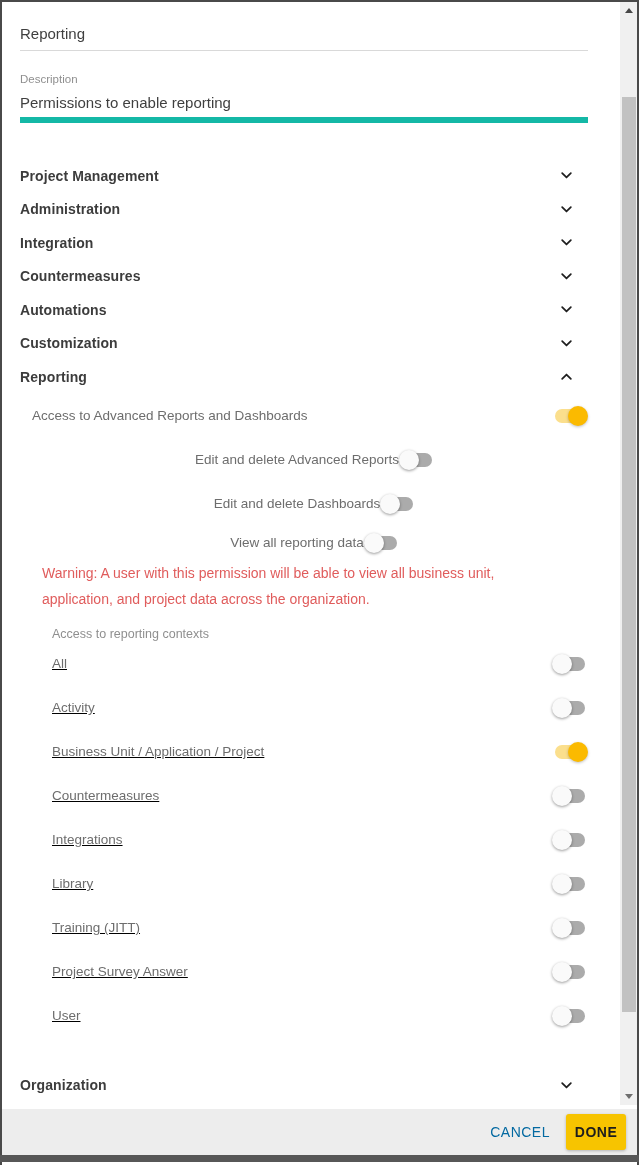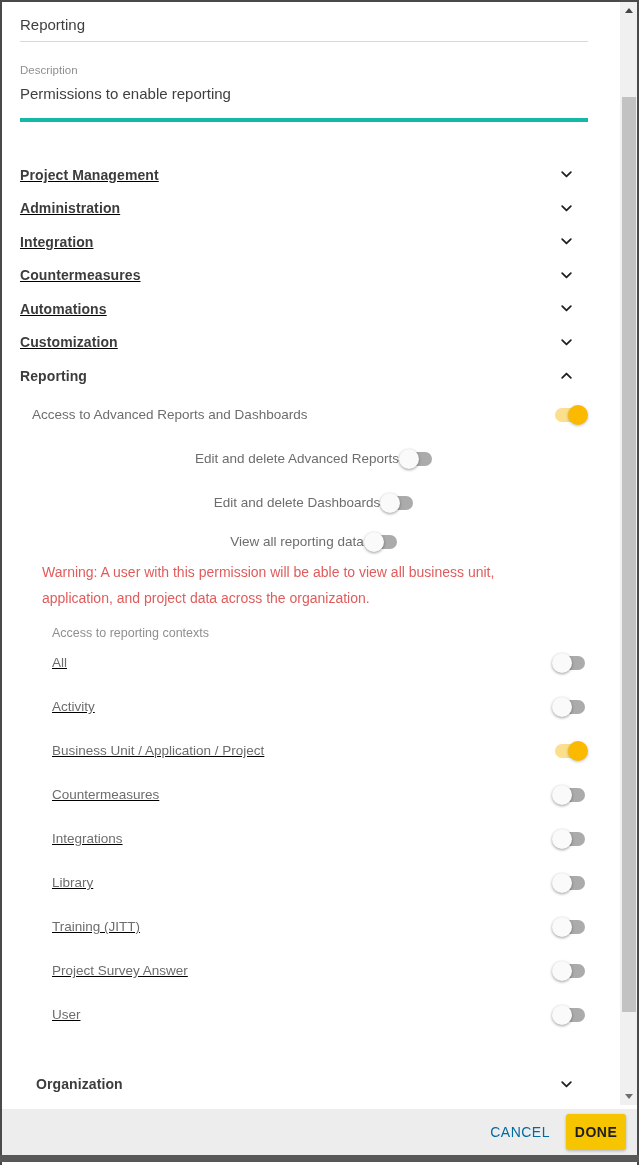--- a/index.html
+++ b/index.html
@@ -1,32 +1,32 @@
 <!DOCTYPE html>
 <html style="--on-thumb: #fbba00; --on-track: #fbdf8d; --off-thumb: #fafafa; --off-track: #ababab; --done-bg: #f7c400; --warning: #e05c5c; --footer-bg: #ededed;"><head>
 <meta charset="utf-8">
 <style>
   * { box-sizing: border-box; margin: 0; padding: 0; }
   html, body { width: 639px; height: 1165px; background: #fff; }
   body { font-family: "Liberation Sans", "DejaVu Sans", sans-serif; position: relative; }
 
   .dialog { position: absolute; inset: 0; background: #fff; border: 2px solid #4a4a4a; border-bottom: none; }
 
-  .content { position: absolute; left: 0; top: 7px; width: 616px; height: 1107px; overflow: hidden; padding: 0 30px 0 18px; }
+  .content { position: absolute; left: 0; top: 16px; width: 616px; height: 1107px; overflow: hidden; padding: 0 30px 0 18px; }
 
   
   .name-field { padding: 7px 0; border-bottom: 1px solid #d9d9d9; }
-  .desc-field { margin-top: 22px; padding-bottom: 16px; border-bottom: 4px solid #14b8a6; }
+  .desc-field { margin-top: 22px; padding-bottom: 6px; border-bottom: 6px solid #14b8a6; }
   .field-value { font-size: 15px; color: #3f3f3f; line-height: 18px; }
   .field-label { font-size: 11.5px; color: #8f8f8f; line-height: 13px; }
   .desc-field .field-value { margin-top: 8px; line-height: 17px; }
 
   
-  .sections-above { margin-top: 36px; text-decoration: underline; }
-  .sections-below { margin-top: 31px; margin-left: 16px; }
+  .sections-above { margin-top: 36px; }
+  .sections-below { margin-top: 31px; }
   .section-row { height: 33.5px; display: flex; align-items: center; justify-content: space-between; cursor: pointer; }
   .section-label { font-size: 14px; font-weight: 600; color: #3c3c3c; letter-spacing: .1px; }
   .chevron { flex: none; margin-right: 12px; width: 19px; height: 19px; display: flex; align-items: center; justify-content: center; }
   .chevron.up { transform: rotate(180deg); }
 
   
   .toggle-row { height: 44px; display: flex; align-items: center; justify-content: space-between; }
   .toggle-row.compact { height: 34px; }
   .toggle-label { font-size: 13.5px; color: #6d6d6d; }
   .lvl1 { padding-left: 12px; gap: 32px; }

